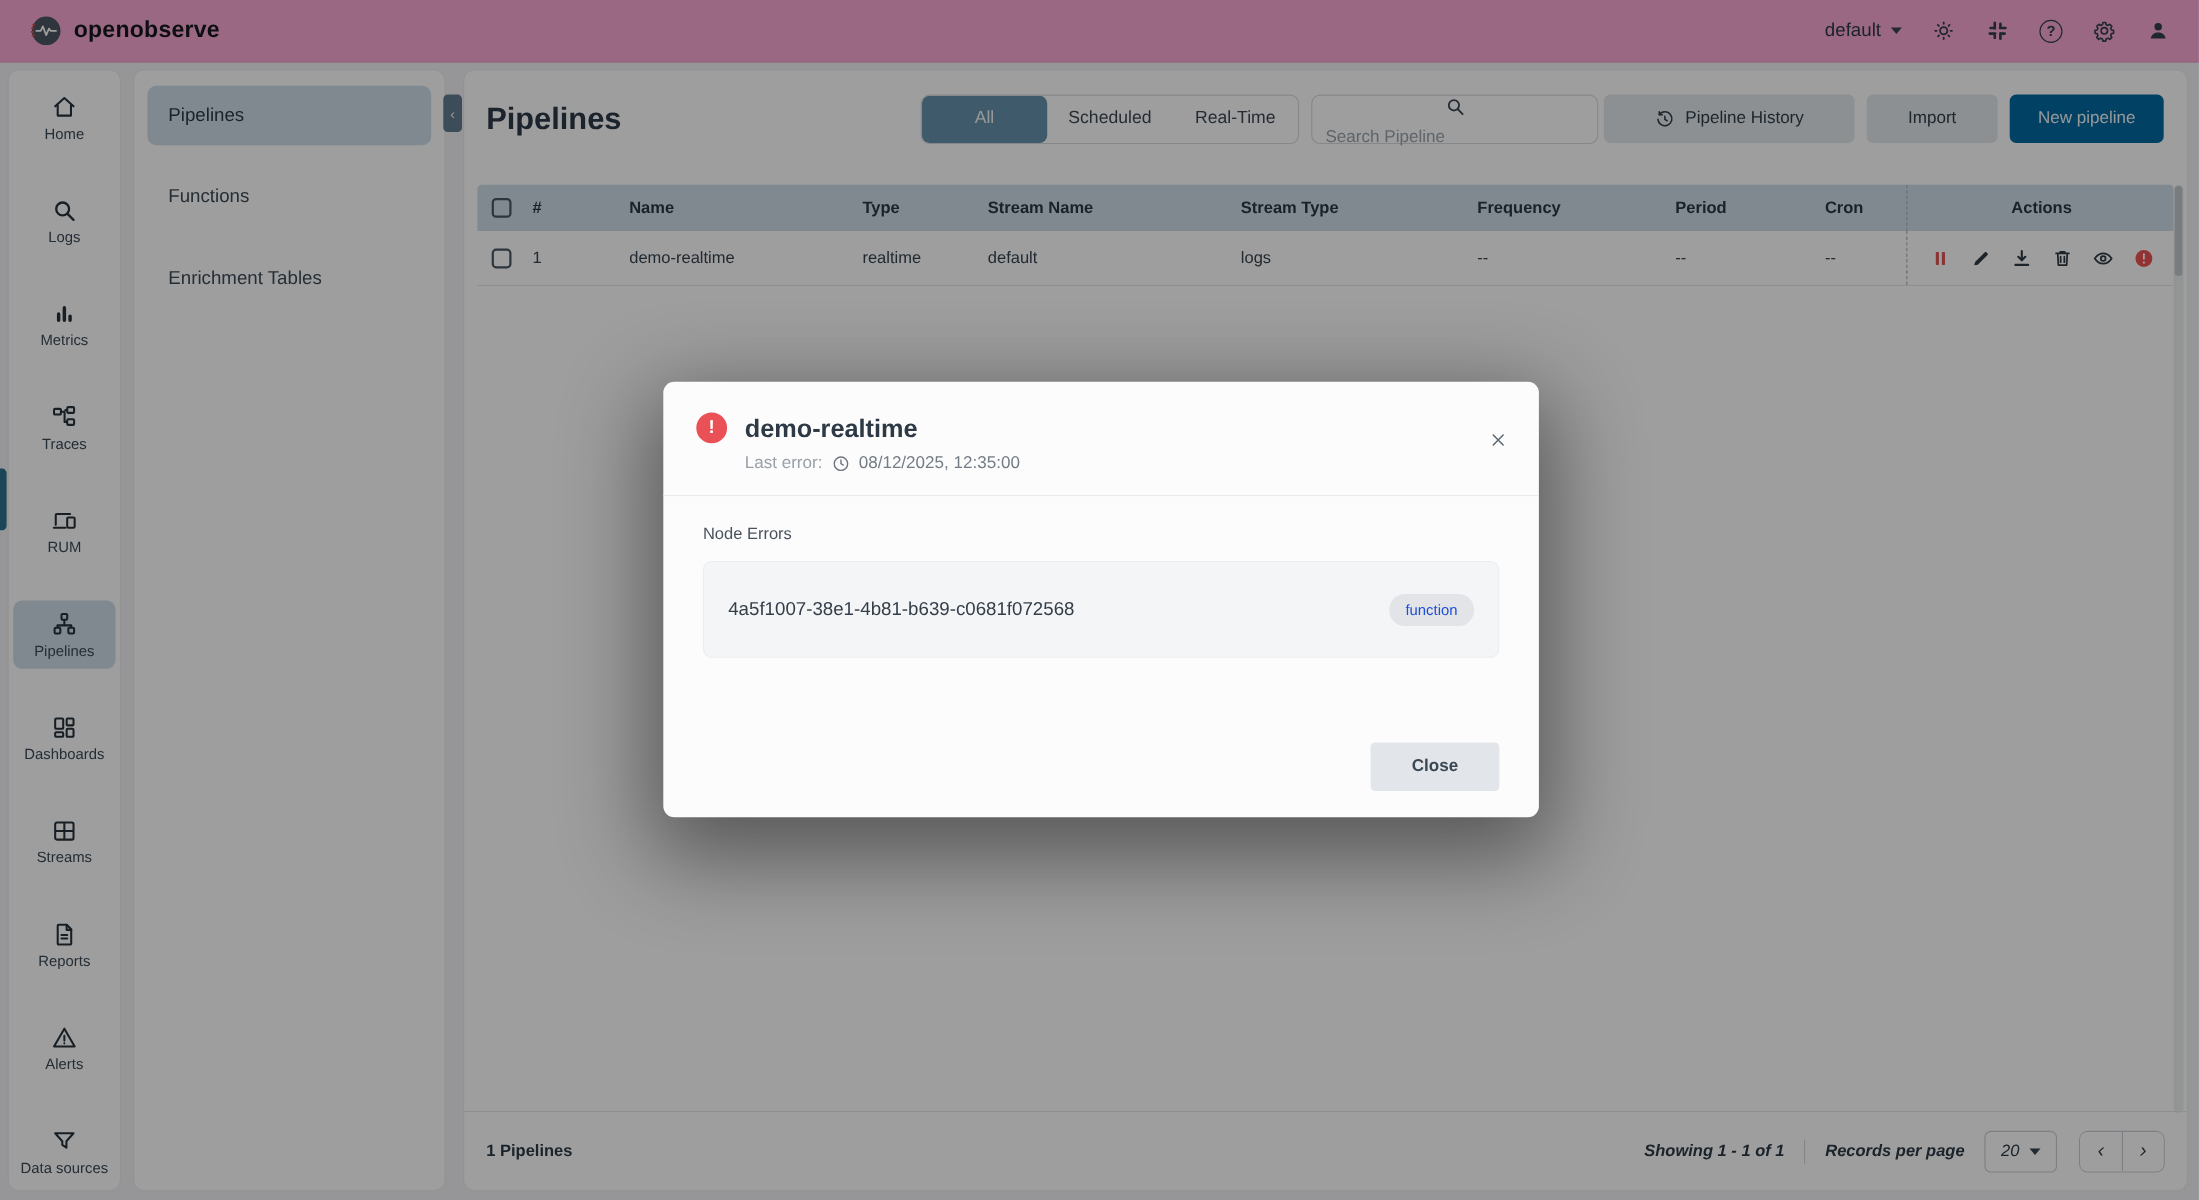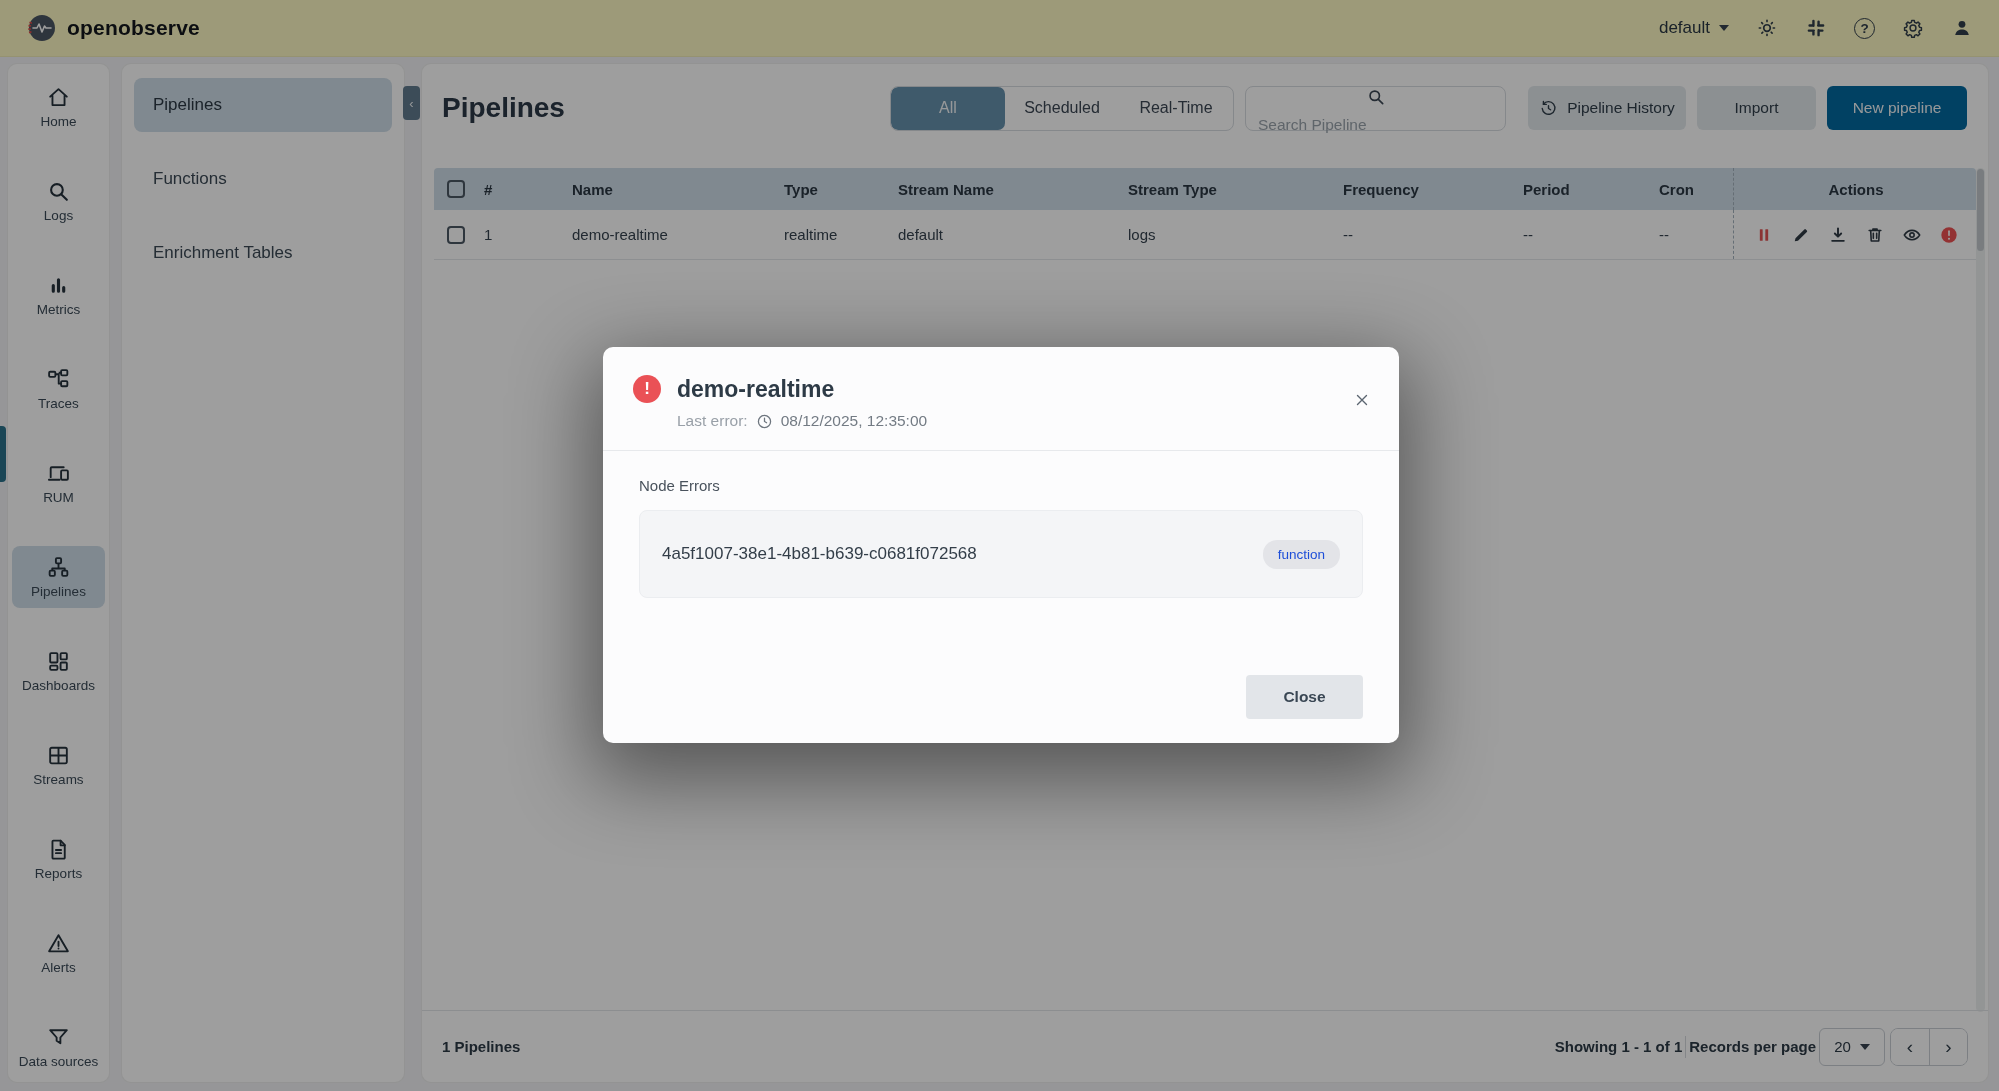--- a/index.html
+++ b/index.html
@@ -1,21 +1,21 @@
 <!DOCTYPE html>
 <html><head>
 <meta charset="utf-8">
 <style>
   * { margin:0; padding:0; box-sizing:border-box; }
   html,body { width:1999px; height:1091px; overflow:hidden; }
   body { font-family:"Liberation Sans", sans-serif; background:#f2f3f5; color:#2f3b46; }
   .canvas { position:relative; width:1999px; height:1091px; }
 
   
-  .topbar { position:absolute; top:0; left:0; right:0; height:57px; background:#fef9c3;
+  .topbar { position:absolute; top:0; left:0; right:0; height:57px; background:#f9a8d4;
             display:flex; align-items:center; padding:0 26px; border-bottom:1px solid rgba(0,0,0,0.05); z-index:3; }
   .brand { display:flex; align-items:center; gap:9px; }
   .brand-text { font-size:21px; font-weight:700; color:#14181d; letter-spacing:.2px; }
   .top-right { margin-left:auto; display:flex; align-items:center; gap:27px; color:#313e4b; }
   .org { display:flex; align-items:center; gap:9px; font-size:17px; color:#2b3844; cursor:pointer; }
   .caret { width:0; height:0; border:5px solid transparent; border-top:6px solid #37434f; margin-top:5px; }
   .tb-icon { width:22px; height:22px; display:flex; align-items:center; justify-content:center; color:#313e4b; cursor:pointer; }
   .circle-q { width:21px; height:21px; border:1.8px solid #313e4b; border-radius:50%; display:flex;
               align-items:center; justify-content:center; font-size:13.5px; font-weight:700; }
 
@@ -48,21 +48,21 @@
   .tab { flex:1; display:flex; align-items:center; justify-content:center; font-size:16px; color:#3c4754; cursor:pointer; }
   .tab.active { background:#6691ad; color:#f3f6f8; border-radius:7px; }
   .searchbox { margin-left:11px; width:261px; height:45px; border:1px solid #d7dbe0; border-radius:8px;
                display:flex; align-items:center; padding:0 12px; gap:9px; background:#fff;flex-direction:column; }
   .searchbox svg { width:20px; height:20px; color:#3c4754; flex:none; }
   .searchbox input { border:none; outline:none; width:100%; font-family:inherit; font-size:15.5px; color:#33414d; background:transparent; }
   .searchbox input::placeholder { color:#9aa3ac; }
   .btn { height:44px; border:none; border-radius:6px; display:flex; align-items:center; justify-content:center;
          gap:9px; font-family:inherit; font-size:15.5px; color:#2f3e4a; background:#e3e8ec; cursor:pointer; }
   .btn svg { width:19px; height:19px; }
-  .btn-history { margin-left:22px; width:158px; }
+  .btn-history { margin-left:5px; width:228px; }
   .btn-import { margin-left:11px; width:119px; }
   .btn-new { margin-left:11px; width:140px; background:#0369a1; color:#f2f5f7; }
 
   
   .table { margin:37px 12px 0 12px; }
   .trow { display:grid; grid-template-columns:44px 88px 212px 114px 230px 215px 180px 136px 80px 245px; align-items:center; }
   .thead { background:#cfdde8; height:42px; border-radius:4px 4px 0 0; font-weight:700; font-size:15px; color:#2b3743; }
   .tbody-row { height:50px; border-bottom:1px solid #e4e7ea; font-size:15px; color:#36434f; }
   .cell { padding-left:6px; }
   .cell-check { display:flex; justify-content:center; padding-left:0; }
@@ -72,21 +72,21 @@
   .act.red { color:#e05555; }
 
   
   .vscroll { position:absolute; right:3px; top:104px; width:9px; height:844px; background:#eef0f1; border-radius:5px; }
   .vscroll .thumb { position:absolute; top:1px; left:1px; width:7px; height:82px; background:#c3c9cd; border-radius:4px; }
 
   
   .pfooter { position:absolute; left:0; right:0; bottom:0; height:72px; border-top:1px solid #e3e6e9;
              display:flex; align-items:center; padding:0 20px; }
   .pcount { font-size:15px; font-weight:700; color:#2d3a46; }
-  .f-right { margin-left:auto; display:flex; align-items:center; gap:3px; }
+  .f-right { margin-left:auto; display:flex; align-items:center; gap:18px;font-style:italic; }
   .showing { font-size:15px; font-weight:600; color:#2d3a46; }
   .vdiv { width:1px; height:22px; background:#d5d9dd; }
   .rpp-label { font-size:15px; font-weight:600; color:#2d3a46; }
   .rpp-select { height:38px; min-width:66px; border:1px solid #c9ced4; border-radius:6px; display:flex;
                 align-items:center; justify-content:center; gap:9px; font-size:15px; color:#2d3a46; cursor:pointer; padding:0 12px; }
   .pager { display:flex; border:1px solid #c9ced4; border-radius:8px; overflow:hidden; margin-left:2px; }
   .pg-btn { width:38px; height:36px; display:flex; align-items:center; justify-content:center; font-size:19px;
             color:#33414d; cursor:pointer; background:#fff; }
   .pg-btn + .pg-btn { border-left:1px solid #c9ced4; }
 

